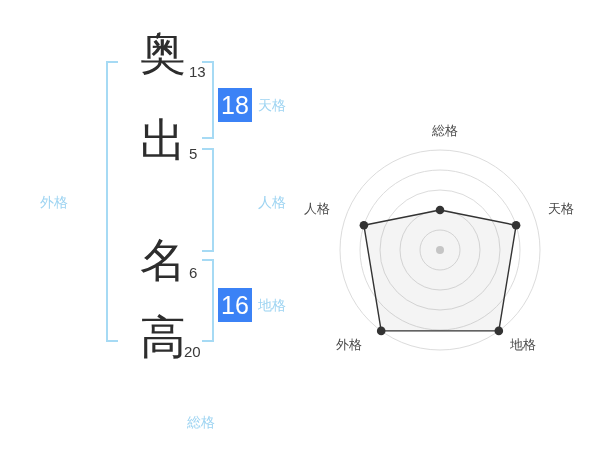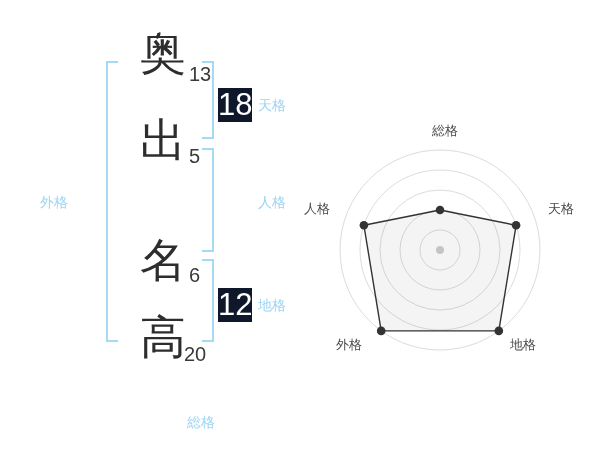--- a/index.html
+++ b/index.html
@@ -18,33 +18,33 @@
     left: 139px;
     width: 48px;
     text-align: center;
     font-size: 46px;
     line-height: 1;
     color: #2d2d2d;
     font-family: "Liberation Sans", "DejaVu Sans", sans-serif;
   }
   .strokes {
     position: absolute;
-    font-size: 20px;
+    font-size: 15px;
     color: #3a3a3a;
     line-height: 1;
   }
 
   
   .kaku-box {
     position: absolute;
     width: 34px;
     height: 34px;
-    background: #0f172a;
+    background: #3b82f6;
     color: #ffffff;
-    font-size: 31px;
+    font-size: 25px;
     line-height: 34px;
     text-align: center;
   }
   .kaku-label {
     position: absolute;
     font-size: 14px;
     line-height: 1;
     color: #9ed4f2;
   }
 
@@ -98,21 +98,21 @@
   <div class="bracket bracket-right" style="left:202px; top:148px; width:12px; height:104px"></div>
   <div class="bracket bracket-right" style="left:202px; top:259px; width:12px; height:83px"></div>
 
   <div class="kaku-label" style="left:40px; top:195px">外格</div>
 
   <div class="kaku-box" style="left:218px; top:88px">18</div>
   <div class="kaku-label" style="left:258px; top:98px">天格</div>
 
   <div class="kaku-label" style="left:258px; top:195px">人格</div>
 
-  <div class="kaku-box" style="left:218px; top:288px">12</div>
+  <div class="kaku-box" style="left:218px; top:288px">16</div>
   <div class="kaku-label" style="left:258px; top:298px">地格</div>
 
   <div class="kaku-label" style="left:187px; top:415px">総格</div>
 
   <div id="radar-chart-wrap">
     <svg id="radar-svg" width="300" height="260" viewBox="0 0 300 260">
         <circle cx="143" cy="140" r="20" fill="none" stroke="#dcdcdc" stroke-width="1"></circle>
         <circle cx="143" cy="140" r="40" fill="none" stroke="#dcdcdc" stroke-width="1"></circle>
         <circle cx="143" cy="140" r="60" fill="none" stroke="#dcdcdc" stroke-width="1"></circle>
         <circle cx="143" cy="140" r="80" fill="none" stroke="#dcdcdc" stroke-width="1"></circle>

